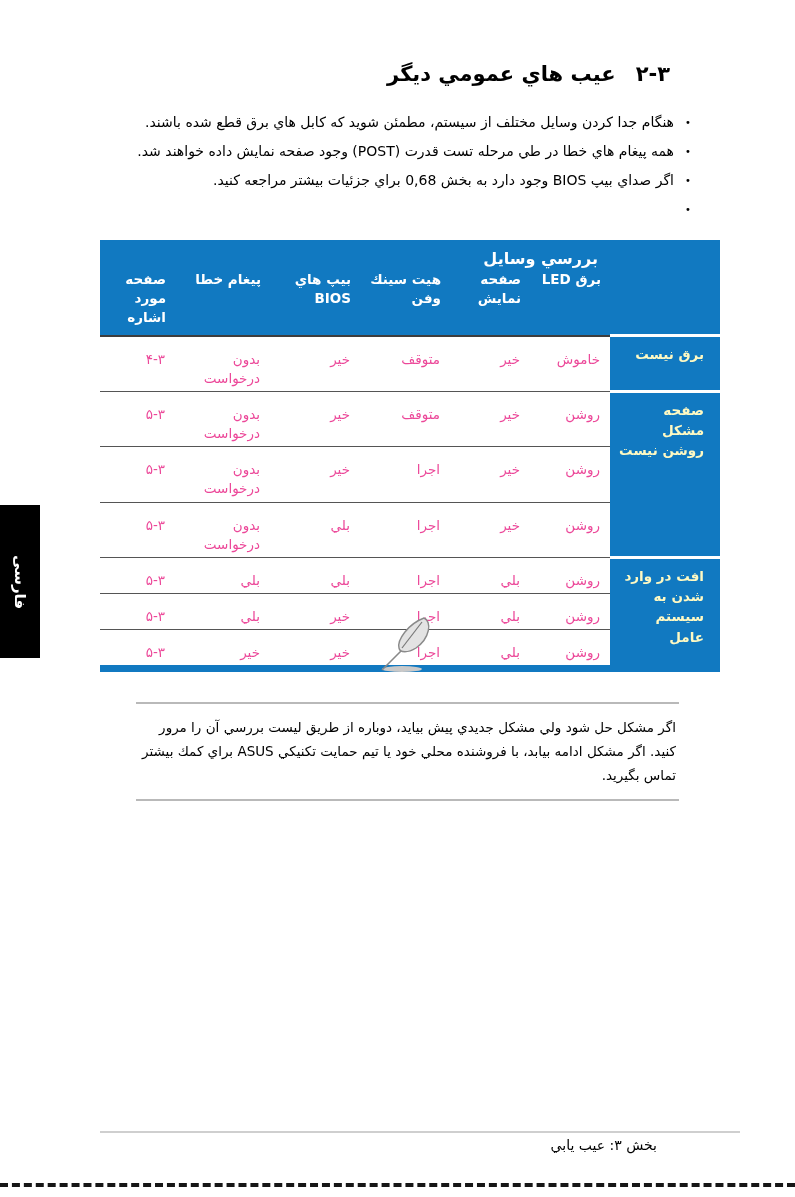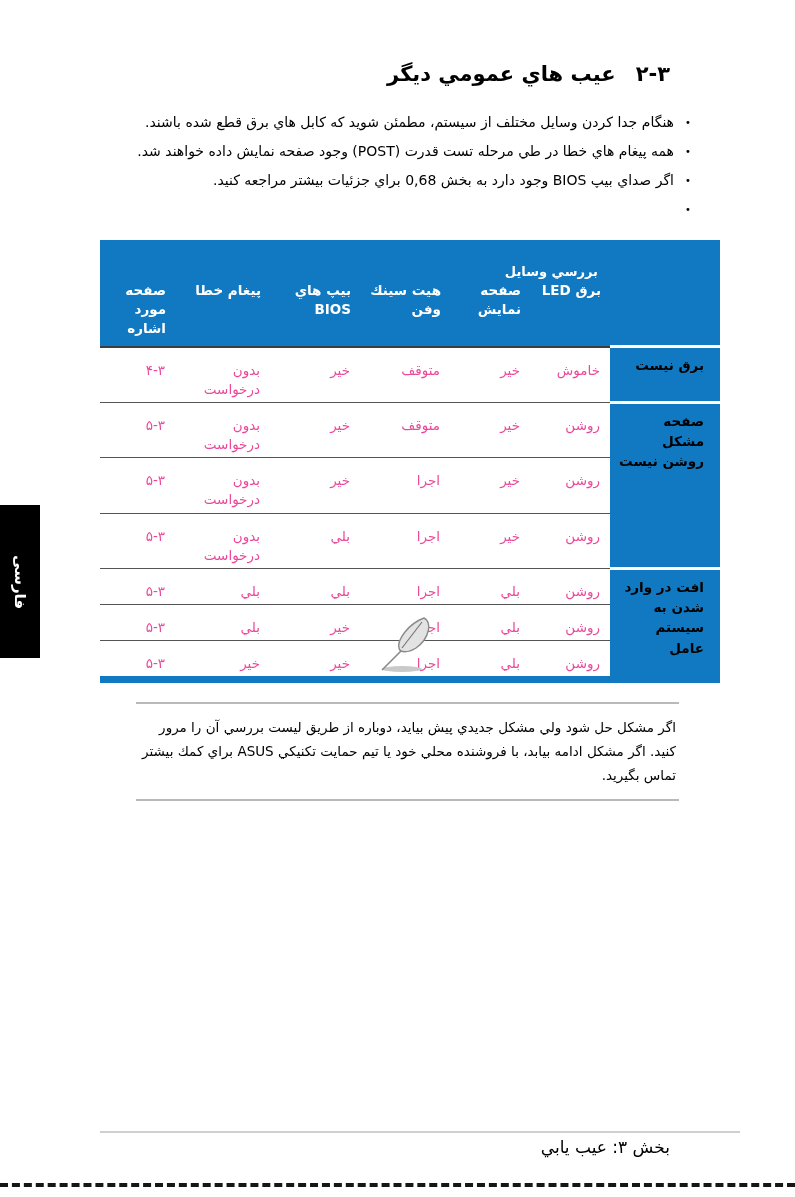--- a/index.html
+++ b/index.html
@@ -18,46 +18,46 @@
   .bullets { position:absolute; top:108px; right:101px; left:60px; }
   .bullet-row { display:flex; gap:8px; font-size:14px; line-height:29px; }
   .bullet-row .dot { width:12px; font-size:10px; line-height:29px; text-align:center; flex:0 0 auto; }
   .bullet-row .b-text { white-space:nowrap; }
 
   
   .tbl-wrap { position:absolute; top:240px; left:100px; width:620px;
               border-left:4px solid var(--blue); border-bottom:7px solid var(--blue); }
   table.tshoot { width:100%; border-collapse:collapse; table-layout:fixed; direction:rtl; }
   table.tshoot th { background:var(--blue); color:#fff; font-weight:bold; text-align:right; }
-  th.grp-th { padding:24px 12px 0 4px; font-size:13px; height:27px; vertical-align:top; }
+  th.grp-th { padding:9px 12px 0 4px; font-size:16px; height:27px; vertical-align:top; }
   th.lbl-th { border-bottom:3px solid #fff; }
   th.col-th { padding:2px 9px 8px 4px; font-size:13.5px; line-height:1.4; vertical-align:top;
               border-bottom:2px solid #3d3d3d; }
   td.data { background:#fff; color:#ec4899; text-align:right; vertical-align:top;
             padding:13px 10px 3px 6px; font-size:13.5px; line-height:1.42;
             border-top:1px solid #555; }
-  td.label { background:var(--blue); color:#000000; font-weight:bold; text-align:right; vertical-align:top;
+  td.label { background:var(--blue); color:#fef9c3; font-weight:bold; text-align:right; vertical-align:top;
              padding:7px 16px 0 8px; font-size:13.5px; line-height:1.5;
              border-top:3px solid #fff; }
 
   
   .note { position:absolute; top:612px; left:95px; width:625px; display:flex; align-items:center; gap:10px;flex-direction:column; }
   .note-icon { flex:0 0 auto; width:72px; height:66px; }
   .note-text { width:543px; border-top:2px solid #b9b9b9; border-bottom:2px solid #b9b9b9;
                padding:11px 3px 12px; font-size:13.5px; line-height:1.8; text-align:right; }
 
   
   .fa-tab { position:absolute; left:0; top:505px; width:40px; height:153px; background:#000;
             display:flex; align-items:center; justify-content:center; }
   .fa-tab span { display:block; transform:rotate(90deg); color:#fff; font-weight:bold;
                  font-size:15px; white-space:nowrap; }
 
   
   .footer-line { position:absolute; top:1131px; left:100px; width:640px; border-top:2px solid #cfcfcf; }
-  .footer-text { position:absolute; top:1137px; right:125px; font-size:17px; }
+  .footer-text { position:absolute; top:1137px; right:138px; font-size:14px; }
 
   
   .page-edge { position:absolute; top:1183px; left:0; width:795px; border-top:4px dashed #161616; }
 </style>
 </head>
 <body>
 
 <div class="page">
 
   <div class="title-row">

